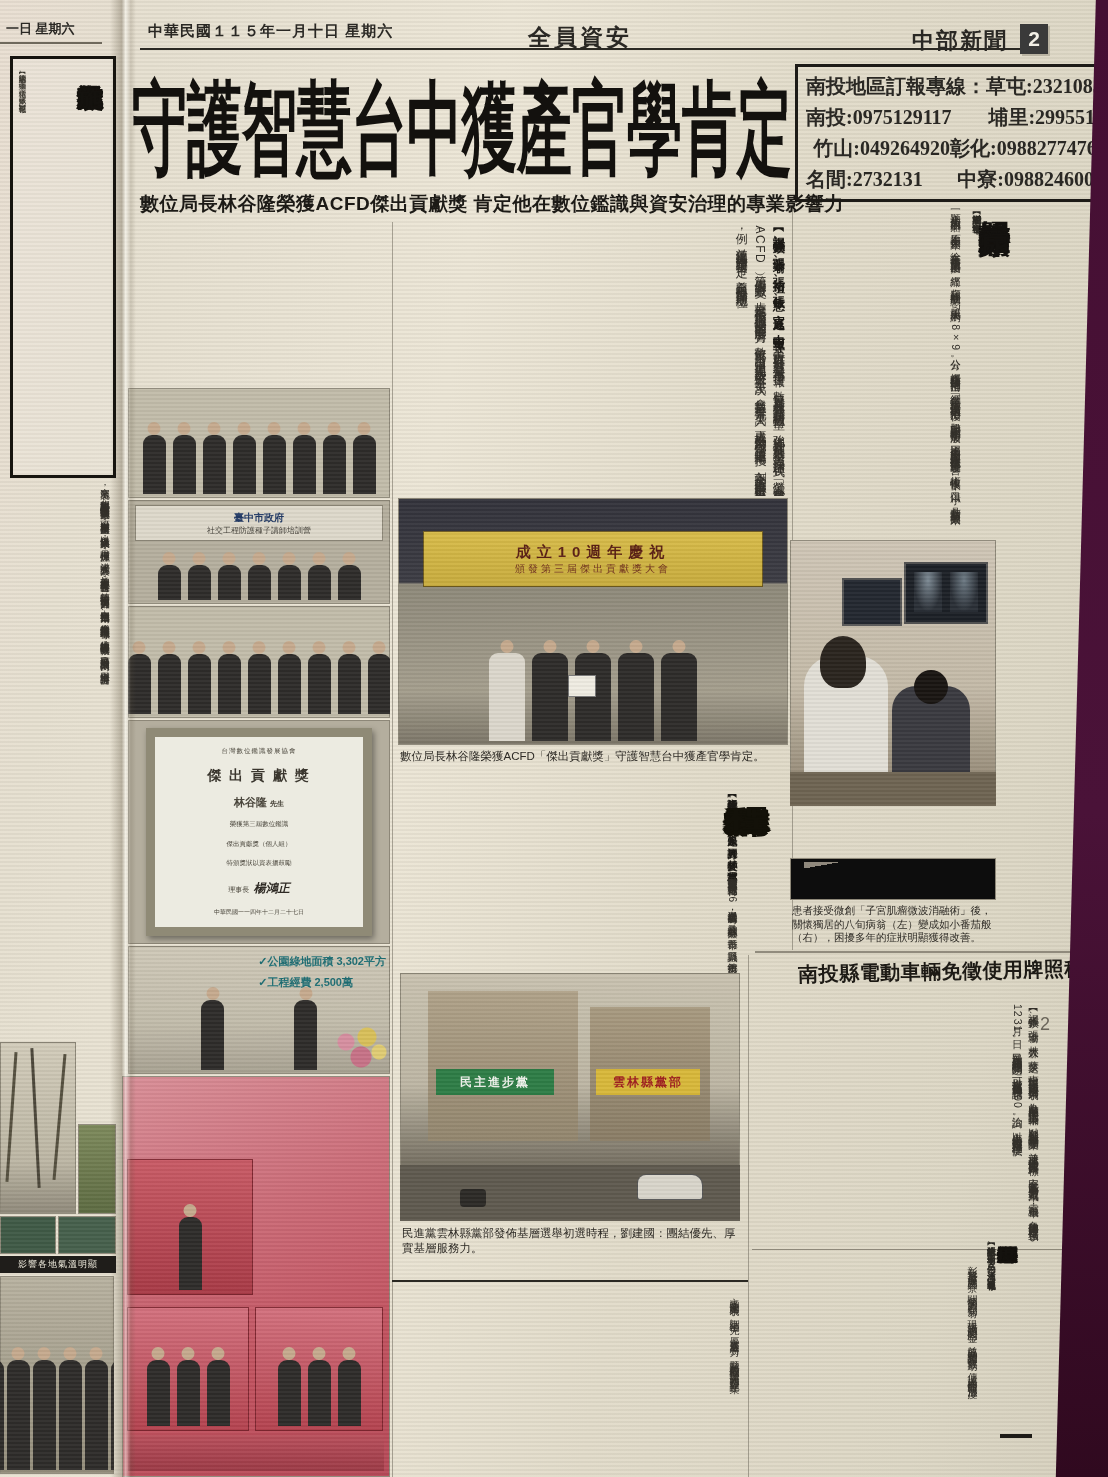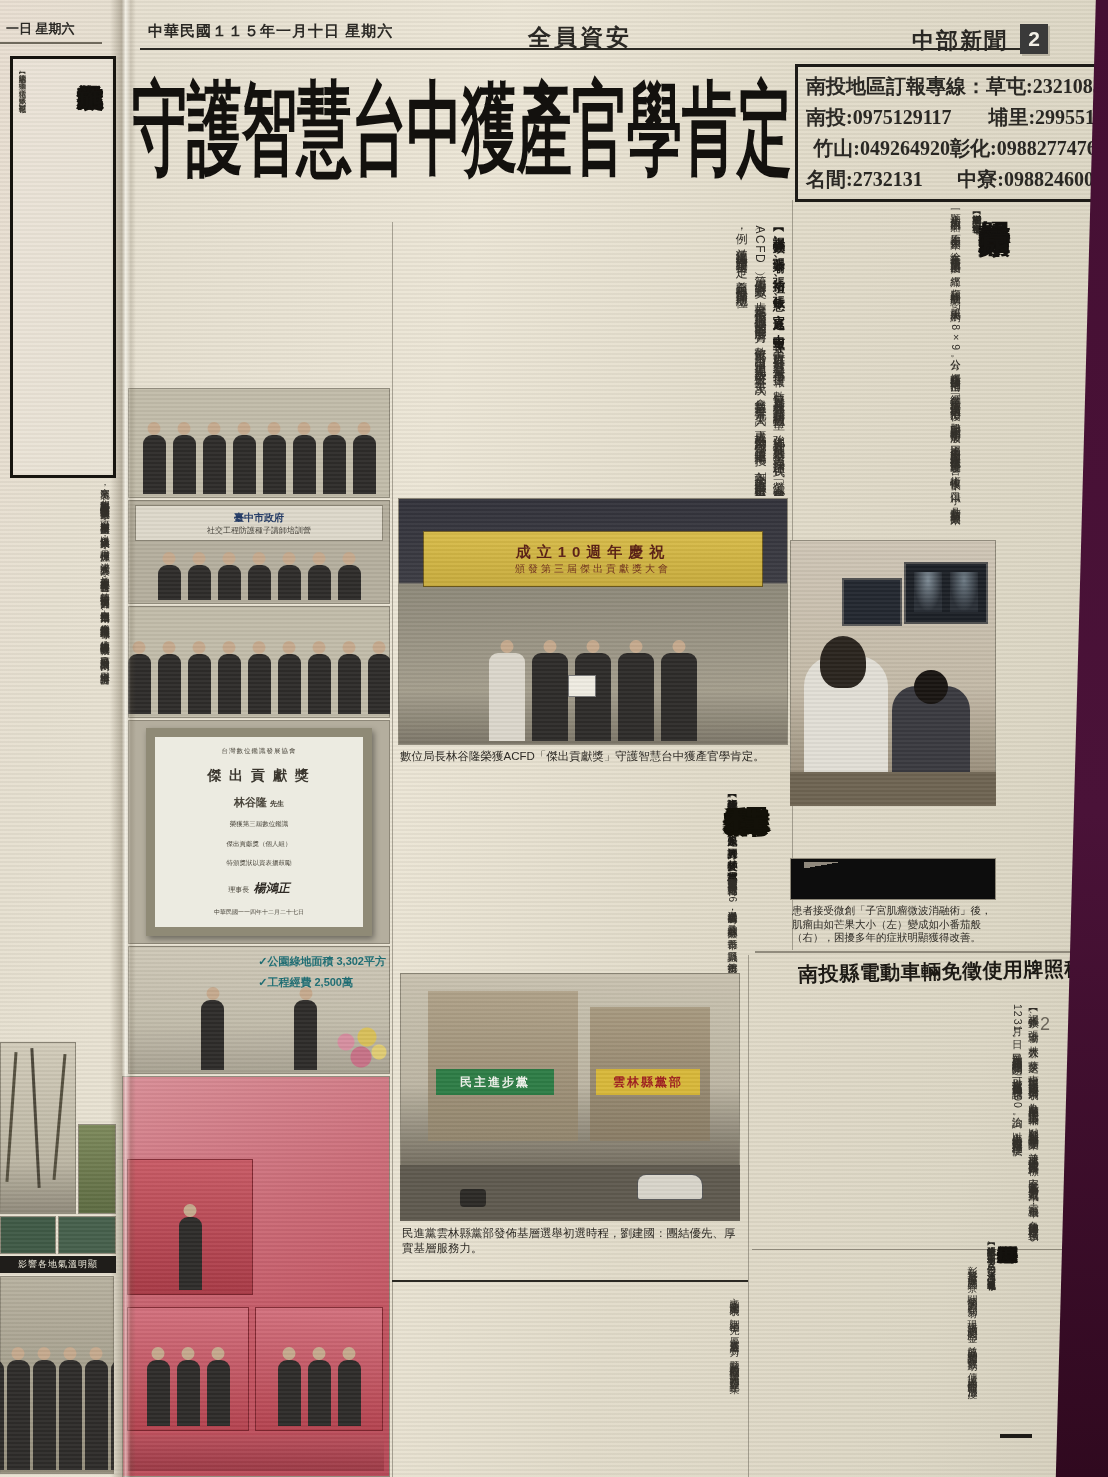--- a/index.html
+++ b/index.html
@@ -67,20 +67,21 @@
       </div>
   <div style="display:flex;justify-content:space-between">
         <span>名間:2732131</span>
         <span>中寮:0988246009</span>
       </div>
 </div>
 
 <div class="abs" style="left:132px;top:62px;width:660px;height:128px;overflow:visible;z-index:10">
   <div style="font-size:55px;font-weight:900;letter-spacing:0;color:#13110e;transform:scaleY(1.85);transform-origin:top left;white-space:nowrap">守護智慧台中獲產官學肯定</div>
 </div>
+<div class="abs" style="left:140px;top:191px;font-size:19px;font-weight:bold;letter-spacing:.5px;color:#1c1a16;z-index:10">數位局長林谷隆榮獲ACFD傑出貢獻獎 肯定他在數位鑑識與資安治理的專業影響力</div>
 
 <div class="rule" style="left:392px;top:222px;width:1px;height:1255px;opacity:.55"></div>
 <div class="rule" style="left:792px;top:200px;width:1px;height:750px;opacity:.55"></div>
 <div class="rule" style="left:748px;top:955px;width:1px;height:522px;opacity:.55"></div>
 <div class="rule" style="left:755px;top:951px;width:340px;height:2px;opacity:.7"></div>
 <div class="rule" style="left:752px;top:1249px;width:332px;height:1px;opacity:.7"></div>
 <div class="rule" style="left:392px;top:1280px;width:356px;height:2px;background:#2b2923"></div>
 
 <div class="bodytext abs" style="left:398px;top:224px;width:390px;height:272px;font-size:12px">
   <span class="byline">【記者張德欽、張珊瑜、張祐瑄、張敏慈、官庭逸／中市報導】</span>
@@ -209,21 +210,21 @@
   <div style="position:absolute;left:30px;bottom:118px;width:46px;height:52px;background:#2a241e;border-radius:50% 50% 40% 40%"></div>
   <div style="position:absolute;right:26px;bottom:0;width:78px;height:120px;background:#3a3a40;border-radius:24px 24px 0 0"></div>
   <div style="position:absolute;right:48px;bottom:102px;width:34px;height:34px;background:#191512;border-radius:50%"></div>
   <div style="position:absolute;left:0;bottom:0;width:100%;height:34px;background:#6e6452"></div>
 </div>
 
 <div class="photo" style="left:790px;top:858px;width:206px;height:42px;background:#0d0d0d">
   <div style="position:absolute;left:14px;top:4px;width:74px;height:34px;background:conic-gradient(from 220deg at 50% 0%,#0d0d0d 0 40deg,#8f887c 40deg 140deg,#0d0d0d 140deg 360deg)"></div>
   <div style="position:absolute;right:14px;top:4px;width:74px;height:34px;background:conic-gradient(from 220deg at 50% 0%,#0d0d0d 0 55deg,#9a948a 55deg 125deg,#0d0d0d 125deg 360deg)"></div>
 </div>
-<div class="abs cap" style="left:792px;top:904px;width:204px;height:48px;font-size:10.5px">患者接受微創「子宮肌瘤微波消融術」後，肌瘤由如芒果大小（左）變成如小番茄般（右），困擾多年的症狀明顯獲得改善。</div>
+<div class="abs cap" style="left:792px;top:904px;width:204px;height:48px;font-size:10.5px">患者接受微創「子宮肌瘤微波消融術」後，關懷獨居的八旬病翁（左）變成如小番茄般（右），困擾多年的症狀明顯獲得改善。</div>
 
 <div class="abs" style="left:798px;top:958px;width:300px;z-index:10">
   <div style="font-family:'Liberation Serif',serif;font-size:20px;font-weight:bold;letter-spacing:.5px;color:#1d1a15;transform:rotate(-1.2deg);white-space:nowrap">南投縣電動車輛免徵使用牌照稅延長</div>
 </div>
 <div class="abs" style="left:1040px;top:1014px;font-size:18px;color:#6a655a;z-index:10">2</div>
 <div class="bodytext abs" style="left:758px;top:1004px;width:284px;height:240px;font-size:10.5px;letter-spacing:1px">【記者張德欽、張珊瑜、林大森、蔡瑛芝／南投報導】南投縣政府稅務局表示，為鼓勵縣民使用低污染車輛，以利發展電動車輛相關產業，並達成環保節能減碳政策目標，完全以電能為動力之電動汽車、電動機車，免徵使用牌照稅延長至115年12月31日。民眾如有使用牌照稅相關問題，可撥打稅務局免費服務電話0800洽詢。（以上廣告由南投縣政府稅務局提供）</div>
 
 <div class="abs v" style="left:744px;top:788px;height:494px;z-index:10">
   <div style="font-size:26px;line-height:1.05;font-weight:900;color:#131109;transform:scaleX(1.8);transform-origin:center right">民進黨雲林縣黨部發佈基層選舉初選時程</div>
 </div>

